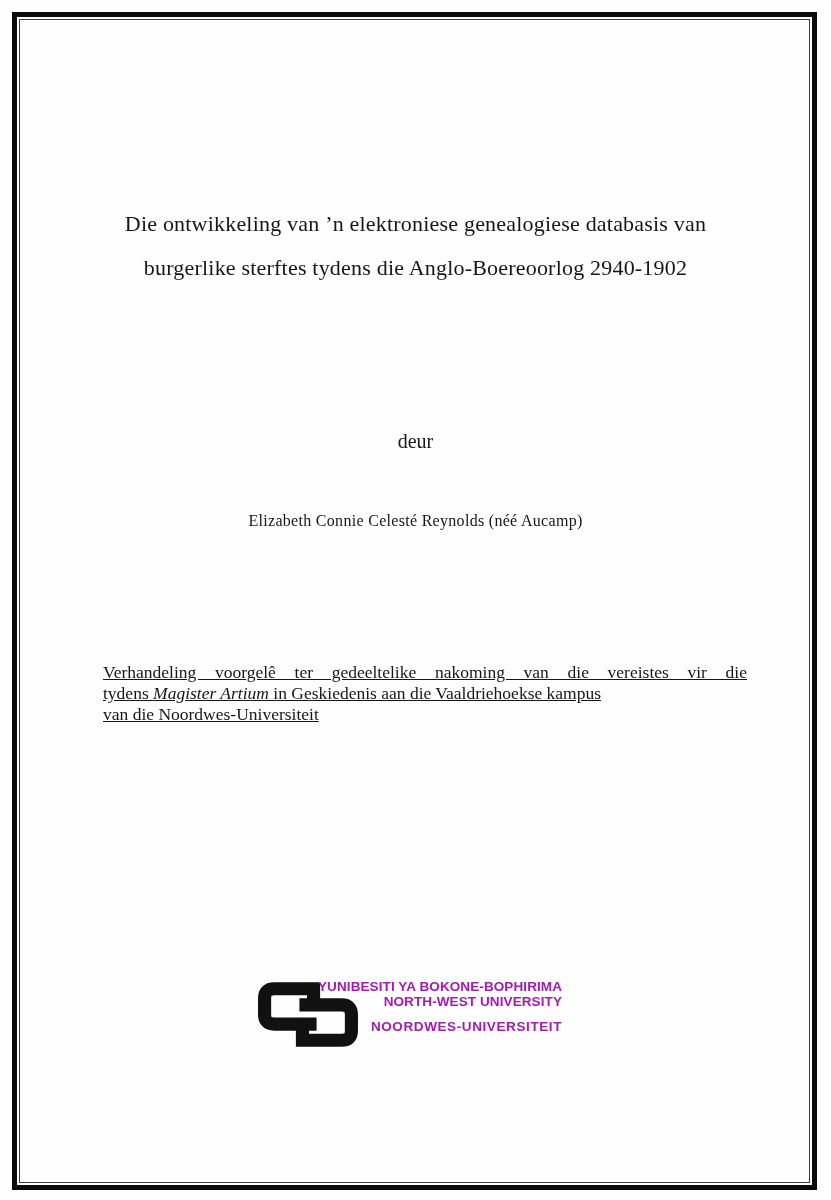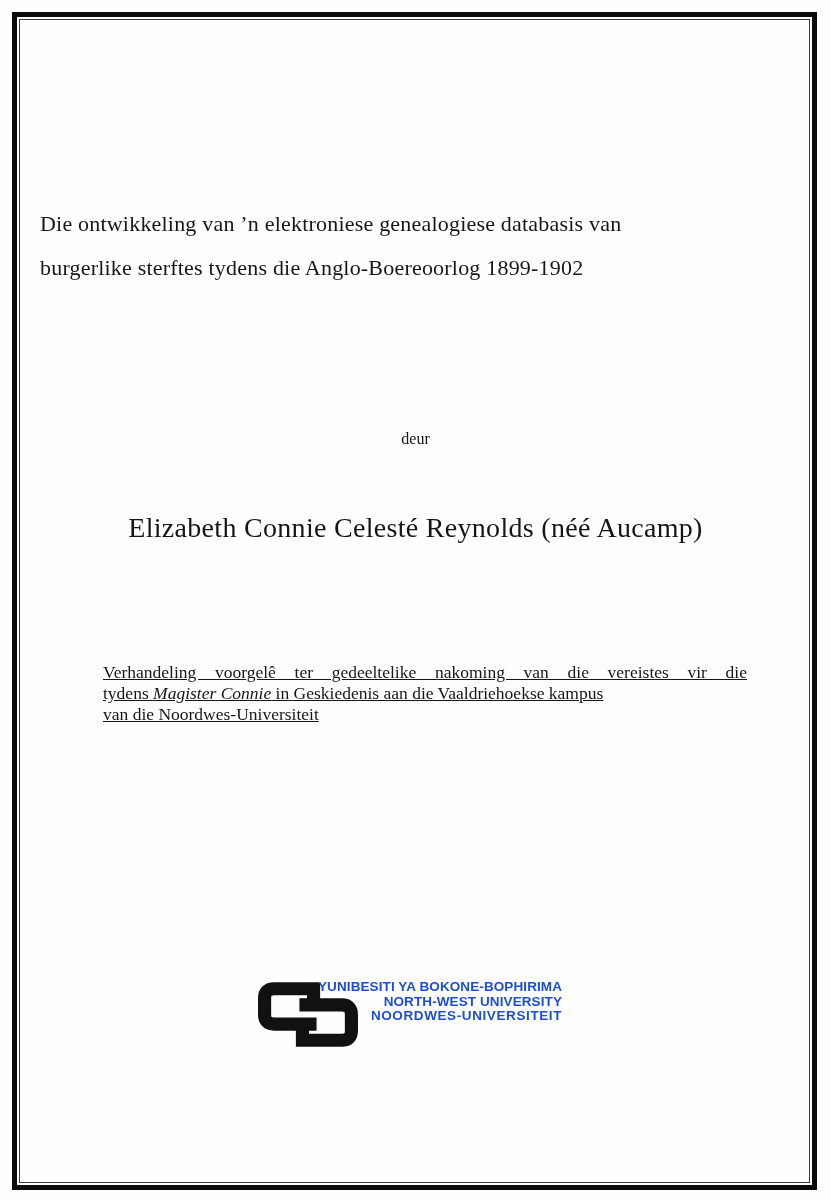--- a/index.html
+++ b/index.html
@@ -17,30 +17,30 @@
     width:805px; height:1178px;
     border:5px solid #0b0b0b;
     box-sizing:border-box;
   }
   .frame-inner {
     position:absolute; left:2px; top:2px; right:2px; bottom:2px;
     border:1px solid #3c3c3c;
   }
   .title-block {
     position:absolute; left:40px; right:40px; top:202px;
-    text-align:left;
+    text-align:center;
     font-size:22px; line-height:44px; letter-spacing:0.2px;
   }
   .byline {
     position:absolute; left:0; right:0; top:430px;
-    text-align:center; font-size:16px;
+    text-align:center; font-size:20px;
   }
   .author {
     position:absolute; left:0; right:0; top:512px;
-    text-align:center; font-size:28px; letter-spacing:0.3px;
+    text-align:center; font-size:16px; letter-spacing:0.3px;
   }
   .submission {
     position:absolute; left:103px; top:662px; width:644px;
     font-size:17.5px; line-height:20.8px;text-decoration:underline;
   }
   .submission .justified {
     text-align:justify;
     text-align-last:justify;
   }
   .italic { font-style:italic; }
@@ -51,47 +51,47 @@
   .logo-mark {
     position:absolute; left:256px; top:978px;
     width:104px; height:73px;
   }
   .logo-text {
     position:absolute; left:318px; top:980px;
     font-family:"Liberation Sans","DejaVu Sans",sans-serif;
     font-weight:bold;
     font-size:13.5px; line-height:14.6px;
     letter-spacing:0.1px;
-    color:#1d4ed8;
+    color:#a21caf;
     white-space:nowrap;
   }
   .logo-text .indented { padding-left:45px;text-align:right; }
-  .logo-text .spaced { letter-spacing:0.6px; }
+  .logo-text .spaced { letter-spacing:0.6px;margin-top:11px; }
 </style>
 </head>
 <body>
 
 <div class="page">
 
   <div class="frame-outer">
     <div class="frame-inner"></div>
   </div>
 
   <div class="title-block">
     <div>Die ontwikkeling van ’n elektroniese genealogiese databasis van</div>
-    <div>burgerlike sterftes tydens die Anglo-Boereoorlog 1899-1902</div>
+    <div>burgerlike sterftes tydens die Anglo-Boereoorlog 2940-1902</div>
   </div>
 
   <div class="byline">deur</div>
 
   <div class="author">Elizabeth Connie Celesté Reynolds (néé Aucamp)</div>
 
   <div class="submission">
     <div class="justified">Verhandeling voorgelê ter gedeeltelike nakoming van die vereistes vir die</div>
-    <div><span>tydens </span><span class="italic">Magister Connie</span><span> in Geskiedenis aan die Vaaldriehoekse kampus</span></div>
+    <div><span>tydens </span><span class="italic">Magister Artium</span><span> in Geskiedenis aan die Vaaldriehoekse kampus</span></div>
     <div>van die Noordwes-Universiteit</div>
   </div>
 
   <div class="supervisor-block">
   </div>
 
   <svg class="logo-mark" viewBox="0 0 103 72" xmlns="http://www.w3.org/2000/svg" aria-hidden="true">
     <path d="M 57 27 L 57 10.5 L 18 10.5 Q 8.5 10.5 8.5 20 L 8.5 36 Q 8.5 45.5 18 45.5 L 60 45.5" fill="none" stroke="#111" stroke-width="13" stroke-linecap="butt"></path>
     <path d="M 46 45 L 46 61.5 L 85 61.5 Q 94.5 61.5 94.5 52 L 94.5 36 Q 94.5 26.5 85 26.5 L 43 26.5" fill="none" stroke="#111" stroke-width="13" stroke-linecap="butt"></path>
   </svg>

